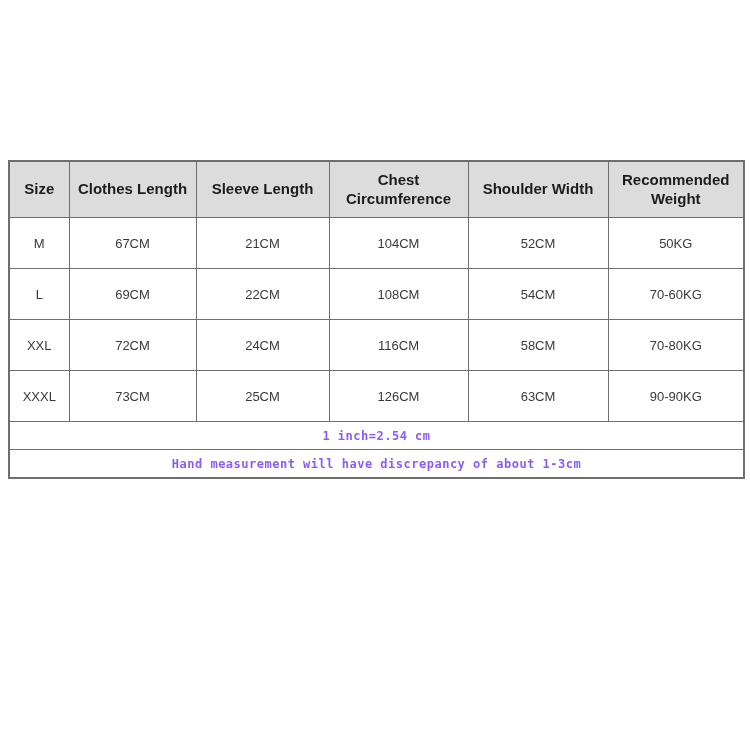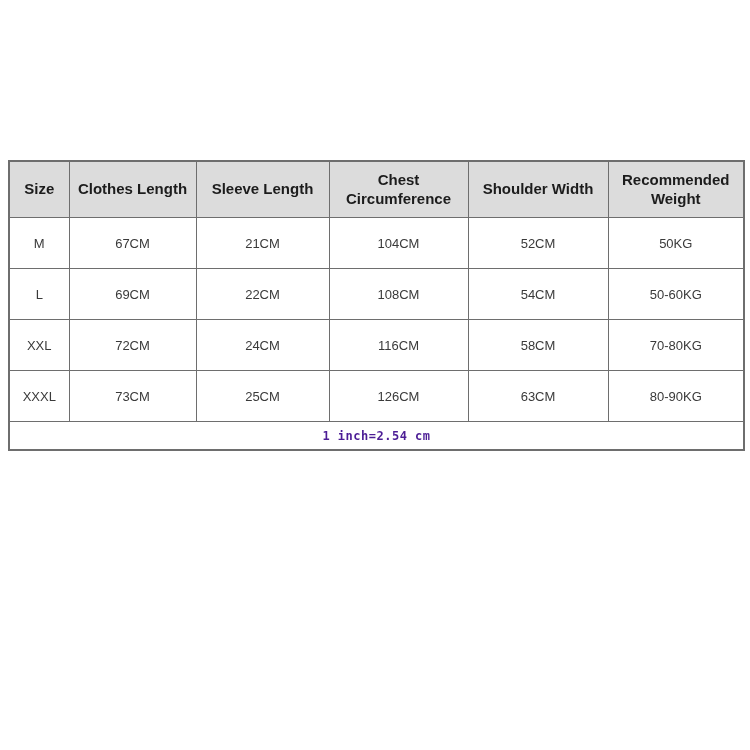--- a/index.html
+++ b/index.html
@@ -42,21 +42,21 @@
     height: 55px;
   }
   table.size-chart td.data-cell {
     background: #ffffff;
     color: #3a3a3a;
     font-size: 13px;
     height: 50px;
   }
   table.size-chart td.note-cell {
     background: #ffffff;
-    color: #4c1d95;
+    color: #8b5cf6;
     font-family: "DejaVu Sans Mono", monospace;
     font-weight: bold;
     font-size: 12px;
     height: 27px;
     letter-spacing: 0.5px;
   }
   
   col.c-size   { width: 60px; }
   col.c-length { width: 127px; }
   col.c-sleeve { width: 133px; }
@@ -95,36 +95,39 @@
         <td class="data-cell">104CM</td>
         <td class="data-cell">52CM</td>
         <td class="data-cell">50KG</td>
       </tr>
       <tr>
         <td class="data-cell">L</td>
         <td class="data-cell">69CM</td>
         <td class="data-cell">22CM</td>
         <td class="data-cell">108CM</td>
         <td class="data-cell">54CM</td>
-        <td class="data-cell">50-60KG</td>
+        <td class="data-cell">70-60KG</td>
       </tr>
       <tr>
         <td class="data-cell">XXL</td>
         <td class="data-cell">72CM</td>
         <td class="data-cell">24CM</td>
         <td class="data-cell">116CM</td>
         <td class="data-cell">58CM</td>
         <td class="data-cell">70-80KG</td>
       </tr>
       <tr>
         <td class="data-cell">XXXL</td>
         <td class="data-cell">73CM</td>
         <td class="data-cell">25CM</td>
         <td class="data-cell">126CM</td>
         <td class="data-cell">63CM</td>
-        <td class="data-cell">80-90KG</td>
+        <td class="data-cell">90-90KG</td>
       </tr>
       <tr>
         <td class="note-cell" colspan="6">1 inch=2.54 cm</td>
+      </tr>
+      <tr>
+        <td class="note-cell" colspan="6">Hand measurement will have discrepancy of about 1-3cm</td>
       </tr>
     </tbody>
   </table>
 </div>
 
 </body></html>

